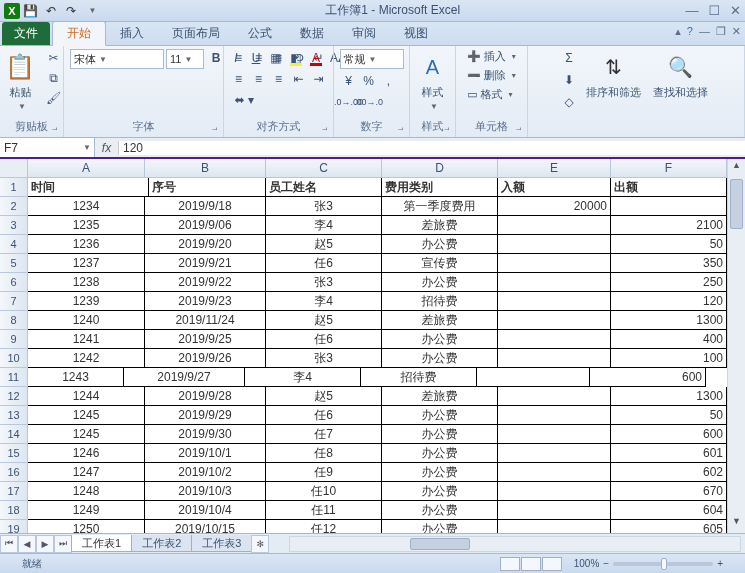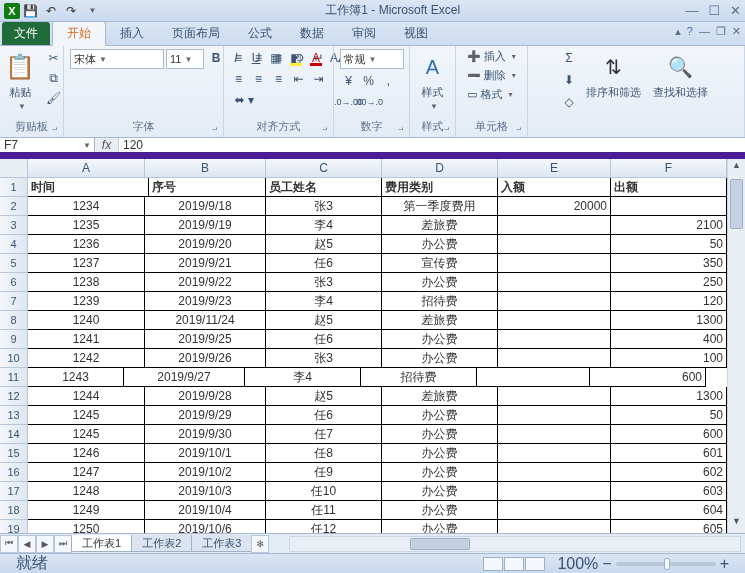--- a/index.html
+++ b/index.html
@@ -31,21 +31,21 @@
 .big-btn .ico { width: 32px; height: 32px; display: flex; align-items: center; justify-content: center; font-size: 24px; }
 .big-btn .lbl { font-size: 11px; color: #3b5372; white-space: nowrap; }
 .stack { display: flex; flex-direction: column; gap: 2px; }
 .mini { width: 18px; height: 18px; border: 1px solid transparent; display: flex; align-items: center; justify-content: center; font-size: 12px; color: #3b5372; cursor: pointer; }
 .combo { height: 20px; border: 1px solid #abc; background: #fff; display: flex; align-items: center; padding: 0 3px; font-size: 11px; }
 .dd { font-size: 8px; color: #666; margin-left: 3px; }
 .row { display: flex; gap: 2px; align-items: center; }
 .cell-line { font-size: 11px; color: #3b5372; display: flex; align-items: center; gap: 3px; cursor: pointer; white-space: nowrap; }
 
 
-.formula-bar-row { height: 21px; border-bottom: 7px solid #4c1d95; display: flex; align-items: stretch; background: #e9eef5; }
+.formula-bar-row { height: 21px; border-bottom: 2px solid #4c1d95; display: flex; align-items: stretch; background: #e9eef5; }
 .namebox { width: 95px; border-right: 1px solid #a6b9d4; background: #fff; display: flex; align-items: center; padding: 0 4px; font-size: 12px; position: relative; }
 .namebox .dd2 { position: absolute; right: 3px; font-size: 8px; color: #666; }
 .fx-area { display: flex; align-items: center; flex: 1; background: #e9eef5; }
 .fx-btn { width: 24px; text-align: center; font-style: italic; font-size: 12px; color: #555; border-right: 1px solid #ccc; }
 .formula-input { flex: 1; background: #fff; padding: 0 4px; font-size: 12px; display: flex; align-items: center; }
 
 
 .grid-wrap { position: relative; height: 375px; overflow: hidden; border-bottom: 1px solid #a6b9d4; }
 .corner { position: absolute; left: 0; top: 0; width: 28px; height: 19px; background: #e9edf4; border-right: 1px solid #b8c7db; border-bottom: 1px solid #b8c7db; }
 .col-headers { position: absolute; left: 28px; top: 0; right: 18px; height: 19px; display: flex; background: linear-gradient(#f4f7fb,#dce5f0); }
@@ -67,21 +67,21 @@
 
 .sheet-tabs-row { height: 20px; background: #e3ebf5; display: flex; align-items: center; border-bottom: 1px solid #a6b9d4; font-size: 11px; }
 .nav-btns { display: flex; }
 .nav-btn { width: 18px; height: 18px; border: 1px solid #b8c7db; background: #f4f7fb; display: flex; align-items: center; justify-content: center; font-size: 9px; color: #556; cursor: pointer; }
 .sheet-tab { padding: 2px 10px; border: 1px solid #9fb1c9; border-top: none; background: #fff; color: #333; margin-left: -1px; cursor: pointer; }
 .sheet-tab.inactive { background: #dbe4f0; color: #3b5372; }
 .hscroll { flex: 1; height: 16px; margin: 0 4px 0 20px; background: #e9edf4; border: 1px solid #ccd6e4; position: relative; }
 .hscroll .thumb { position: absolute; top: 1px; bottom: 1px; left: 120px; width: 60px; background: #c5d1e2; border: 1px solid #9fb1c9; border-radius: 2px; }
 
 
-.statusbar { height: 19px; background: linear-gradient(#dbe6f4,#c9d9ee); display: flex; align-items: center; padding: 0 16px; font-size: 16px; color: #3b5372; justify-content: space-between; }
+.statusbar { height: 19px; background: linear-gradient(#dbe6f4,#c9d9ee); display: flex; align-items: center; padding: 0 22px; font-size: 10px; color: #3b5372; justify-content: space-between; }
 .zoom { display: flex; align-items: center; gap: 4px; }
 .view-btns { display: flex; gap: 1px; margin-right: 8px; }
 .view-btn { width: 20px; height: 14px; border: 1px solid #9fb1c9; background: #f4f7fb; }
 .slider { width: 100px; height: 4px; background: #b8c7db; position: relative; border-radius: 2px; }
 .slider .knob { position: absolute; left: 48px; top: -4px; width: 6px; height: 12px; background: #f4f7fb; border: 1px solid #9fb1c9; border-radius: 2px; }
 </style>
 </head>
 <body>
 
 <div class="titlebar">
@@ -310,21 +310,21 @@
       <div class="data-row">
         <div class="cell c-center" style="width: 117px;">1234</div>
         <div class="cell c-center" style="width: 121px;">2019/9/18</div>
         <div class="cell c-center" style="width: 116px;">张3</div>
         <div class="cell c-center" style="width: 116px;">第一季度费用</div>
         <div class="cell c-right" style="width: 113px;">20000</div>
         <div class="cell c-right" style="width: 116px;"></div>
       </div>
       <div class="data-row">
         <div class="cell c-center" style="width: 117px;">1235</div>
-        <div class="cell c-center" style="width: 121px;">2019/9/19</div>
+        <div class="cell c-center" style="width: 121px;">2019/9/06</div>
         <div class="cell c-center" style="width: 116px;">李4</div>
         <div class="cell c-center" style="width: 116px;">差旅费</div>
         <div class="cell c-right" style="width: 113px;"></div>
         <div class="cell c-right" style="width: 116px;">2100</div>
       </div>
       <div class="data-row">
         <div class="cell c-center" style="width: 117px;">1236</div>
         <div class="cell c-center" style="width: 121px;">2019/9/20</div>
         <div class="cell c-center" style="width: 116px;">赵5</div>
         <div class="cell c-center" style="width: 116px;">办公费</div>
@@ -426,33 +426,33 @@
         <div class="cell c-center" style="width: 116px;">办公费</div>
         <div class="cell c-right" style="width: 113px;"></div>
         <div class="cell c-right" style="width: 116px;">602</div>
       </div>
       <div class="data-row">
         <div class="cell c-center" style="width: 117px;">1248</div>
         <div class="cell c-center" style="width: 121px;">2019/10/3</div>
         <div class="cell c-center" style="width: 116px;">任10</div>
         <div class="cell c-center" style="width: 116px;">办公费</div>
         <div class="cell c-right" style="width: 113px;"></div>
-        <div class="cell c-right" style="width: 116px;">603</div>
+        <div class="cell c-right" style="width: 116px;">670</div>
       </div>
       <div class="data-row">
         <div class="cell c-center" style="width: 117px;">1249</div>
         <div class="cell c-center" style="width: 121px;">2019/10/4</div>
         <div class="cell c-center" style="width: 116px;">任11</div>
         <div class="cell c-center" style="width: 116px;">办公费</div>
         <div class="cell c-right" style="width: 113px;"></div>
         <div class="cell c-right" style="width: 116px;">604</div>
       </div>
       <div class="data-row">
         <div class="cell c-center" style="width: 117px;">1250</div>
-        <div class="cell c-center" style="width: 121px;">2019/10/6</div>
+        <div class="cell c-center" style="width: 121px;">2019/10/15</div>
         <div class="cell c-center" style="width: 116px;">任12</div>
         <div class="cell c-center" style="width: 116px;">办公费</div>
         <div class="cell c-right" style="width: 113px;"></div>
         <div class="cell c-right" style="width: 116px;">605</div>
       </div>
     </div>
   <div class="vscroll">
     <div class="arr up">▲</div>
     <div class="thumb"></div>
     <div class="arr dn">▼</div>

